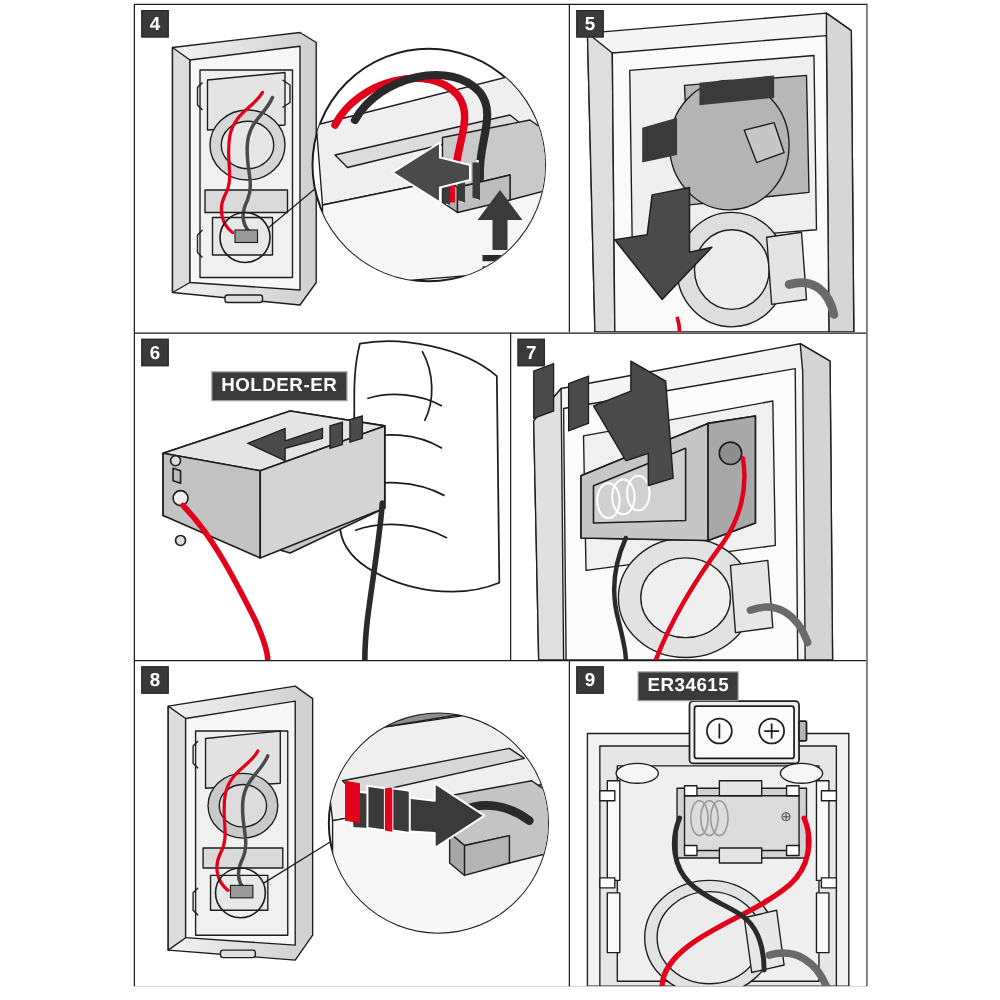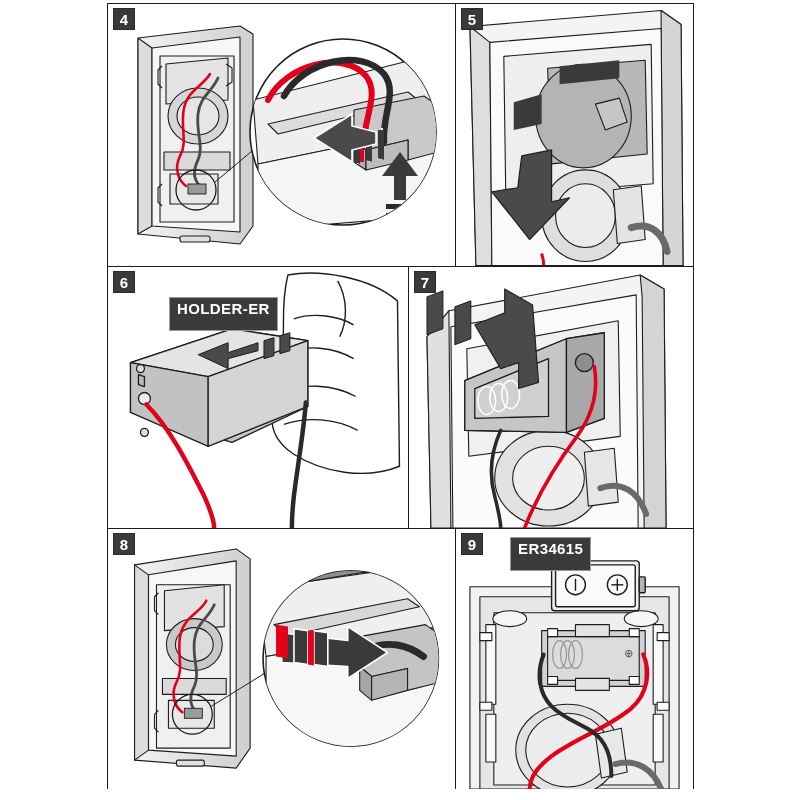--- a/index.html
+++ b/index.html
@@ -25,21 +25,21 @@
   .p9{left:347px;top:524px;width:238px;height:261px;}
 
   
   .badge{position:absolute;left:5px;top:4px;width:22px;height:22px;
          background:#3a3a3a;color:#fff;font-size:15px;font-weight:bold;
          line-height:22px;text-align:center;letter-spacing:0;
          border:1px solid #2a2a2a;box-sizing:border-box;}
 
   
   .plate{position:absolute;background:#3a3a3a;color:#fff;font-weight:bold;
-         font-size:15px;padding:2px 7px 13px 7px;letter-spacing:.4px;
+         font-size:15px;padding:2px 7px 3px 7px;letter-spacing:.4px;
          white-space:nowrap;box-shadow:0 0 0 1px #9a9a9a;}
   .plate.holder{left:62px;top:31px;}
   .plate.batt{left:55px;top:9px;}
 
   .art{position:absolute;left:0;top:0;width:100%;height:100%;}
   svg{display:block;}
 </style>
 </head>
 <body>
 

